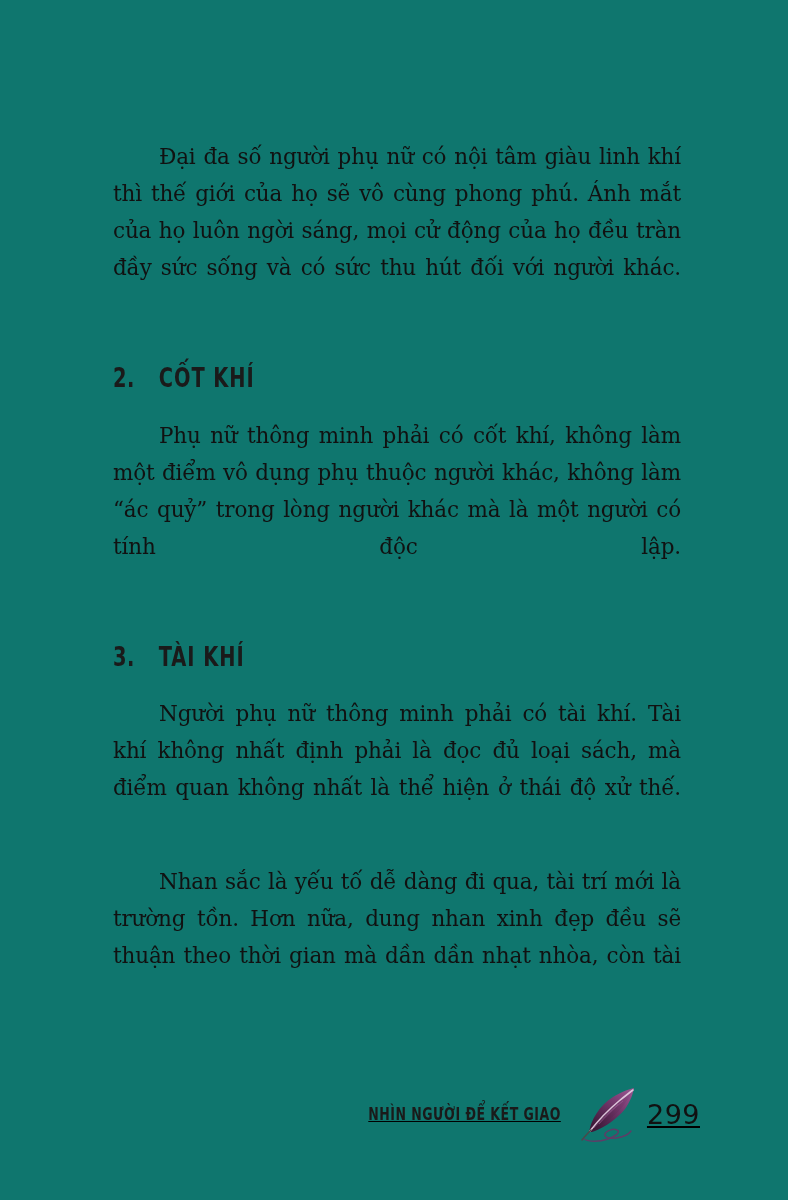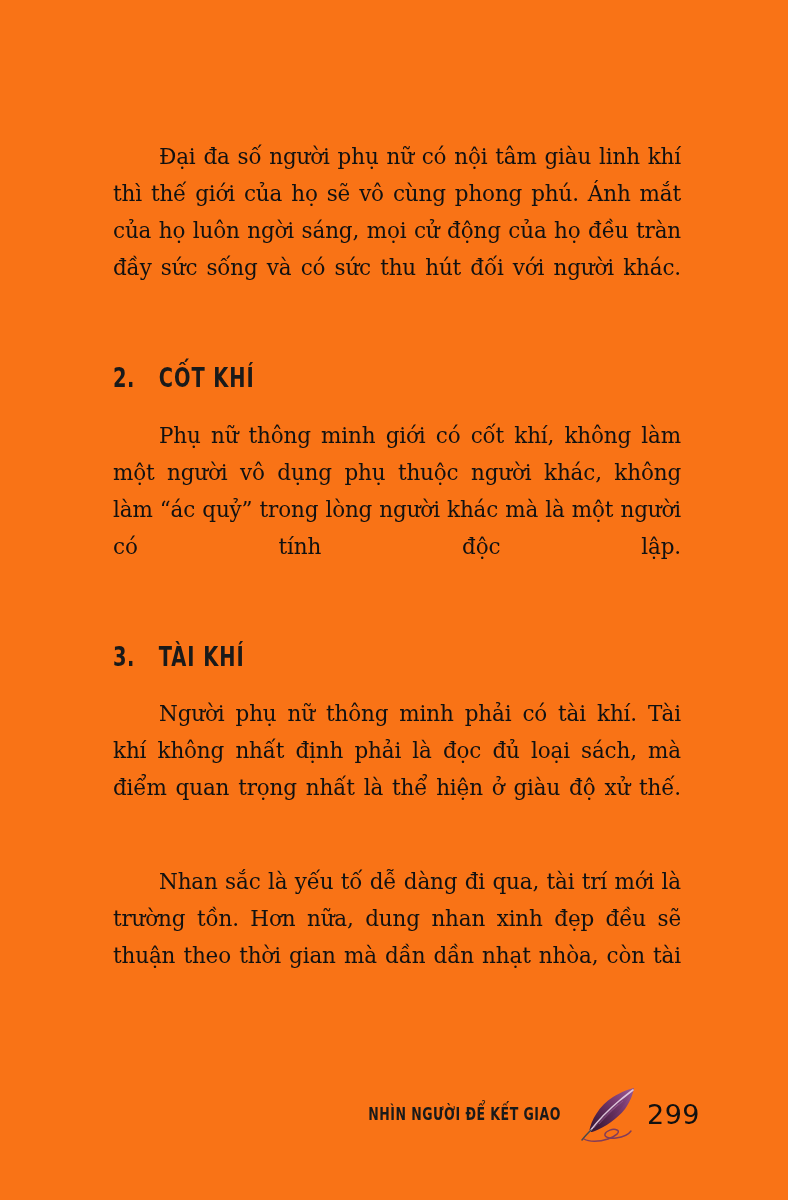--- a/index.html
+++ b/index.html
@@ -5,21 +5,21 @@
 <style>
   html, body {
     margin: 0;
     padding: 0;
     background: #ffffff;
   }
   .page {
     position: relative;
     width: 788px;
     height: 1200px;
-    background: #f97316;
+    background: #0f766e;
     overflow: hidden;
     box-sizing: border-box;
   }
 
   
   .content {
     position: absolute;
     left: 113px;
     top: 138px;
     width: 568px;
@@ -79,20 +79,21 @@
     width: 788px;
     height: 80px;
   }
   .footer-inner {
     position: absolute;
     right: 88px;
     bottom: 0;
     display: flex;
     align-items: center;
     height: 80px;
+    text-decoration: underline;
   }
   .footer-title {
     font-family: "DejaVu Sans Condensed", "Liberation Sans Narrow", "Liberation Sans", sans-serif;
     font-weight: 700;
     font-size: 17px;
     letter-spacing: 0.6px;
     color: #1a1a1a;
     transform: scaleX(0.82);
     transform-origin: right center;
     white-space: nowrap;
@@ -122,29 +123,29 @@
 
   <div class="content">
 
     <p class="para">Đại đa số người phụ nữ có nội tâm giàu linh khí thì thế giới của họ sẽ vô cùng phong phú. Ánh mắt của họ luôn ngời sáng, mọi cử động của họ đều tràn đầy sức sống và có sức thu hút đối với người khác.</p>
 
     <div class="heading block-gap-top">
       <span class="h-num">2.</span>
       <span class="h-text">CỐT KHÍ</span>
     </div>
 
-    <p class="para">Phụ nữ thông minh giới có cốt khí, không làm một người vô dụng phụ thuộc người khác, không làm “ác quỷ” trong lòng người khác mà là một người có tính độc lập.</p>
+    <p class="para">Phụ nữ thông minh phải có cốt khí, không làm một điểm vô dụng phụ thuộc người khác, không làm “ác quỷ” trong lòng người khác mà là một người có tính độc lập.</p>
 
 
     <div class="heading block-gap-top">
       <span class="h-num">3.</span>
       <span class="h-text">TÀI KHÍ</span>
     </div>
 
-    <p class="para">Người phụ nữ thông minh phải có tài khí. Tài khí không nhất định phải là đọc đủ loại sách, mà điểm quan trọng nhất là thể hiện ở giàu độ xử thế.</p>
+    <p class="para">Người phụ nữ thông minh phải có tài khí. Tài khí không nhất định phải là đọc đủ loại sách, mà điểm quan không nhất là thể hiện ở thái độ xử thế.</p>
 
     <p class="para">Nhan sắc là yếu tố dễ dàng đi qua, tài trí mới là trường tồn. Hơn nữa, dung nhan xinh đẹp đều sẽ thuận theo thời gian mà dần dần nhạt nhòa, còn tài</p>
 
   </div>
 
   <div class="footer">
     <div class="footer-inner">
 
       <span class="footer-title">NHÌN NGƯỜI ĐỂ KẾT GIAO</span>
 

